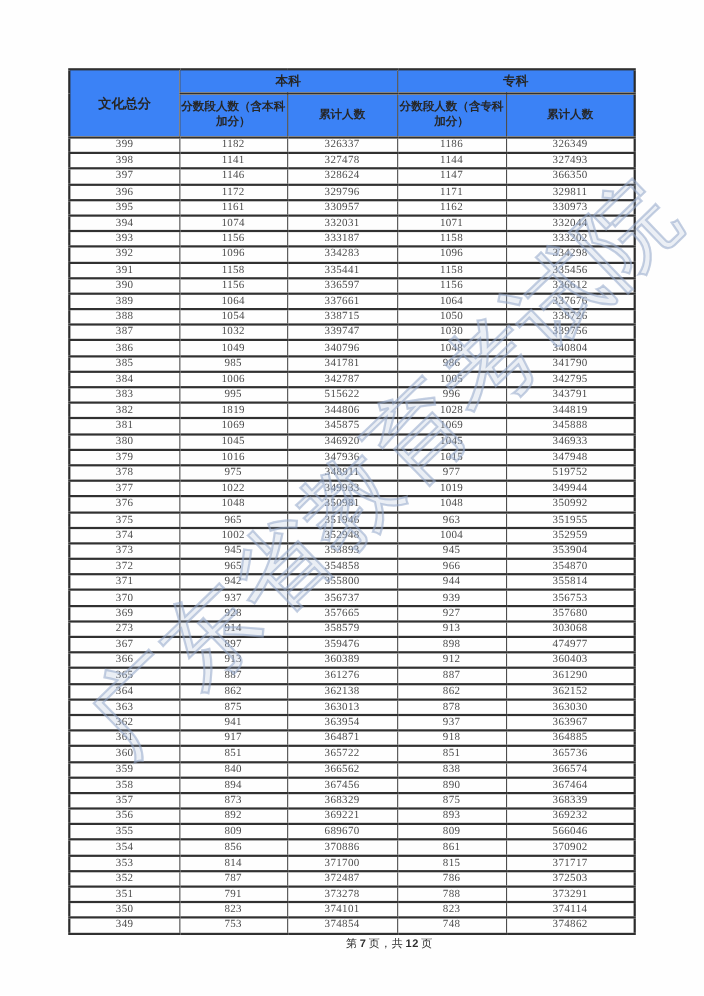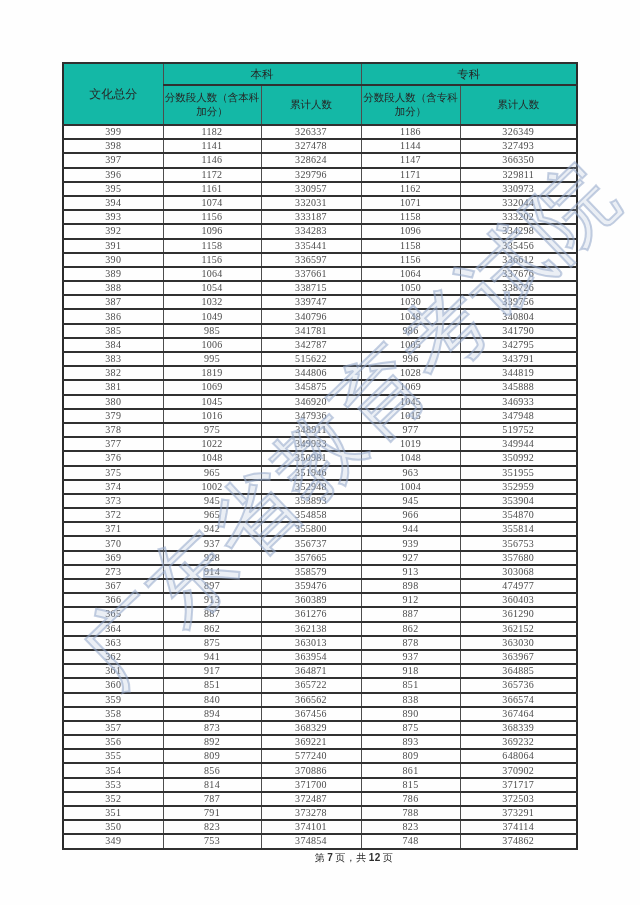--- a/index.html
+++ b/index.html
@@ -53,23 +53,23 @@
     border-width: 2px 1px;
     text-align: center;
     vertical-align: middle;
     padding: 0;
     overflow: hidden;
   }
   table.score-table {
     border: 2px solid #2b2b2b;
   }
   thead th {
-    font-weight: 400;
+    font-weight: 700;
     color: #262626;
-    background: #14b8a6;
+    background: #3b82f6;
   }
   .th-group {
     height: 20px;
     font-size: 11.5px;
     line-height: 20px;
   }
   .th-total {
     font-size: 12px;
   }
   .th-sub {
@@ -437,23 +437,23 @@
         <tr>
           <td>356</td>
           <td>892</td>
           <td>369221</td>
           <td>893</td>
           <td>369232</td>
         </tr>
         <tr>
           <td>355</td>
           <td>809</td>
-          <td>577240</td>
+          <td>689670</td>
           <td>809</td>
-          <td>648064</td>
+          <td>566046</td>
         </tr>
         <tr>
           <td>354</td>
           <td>856</td>
           <td>370886</td>
           <td>861</td>
           <td>370902</td>
         </tr>
         <tr>
           <td>353</td>

